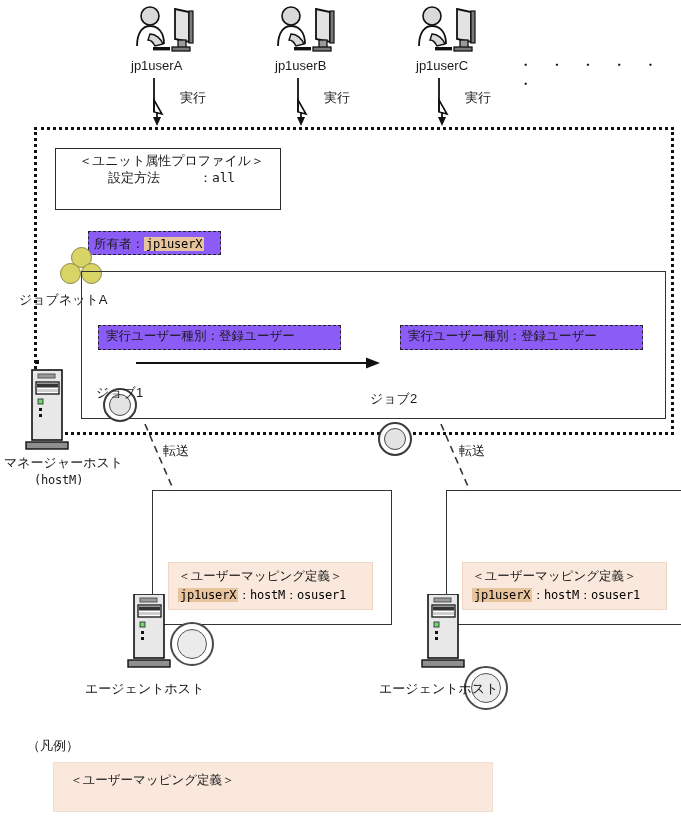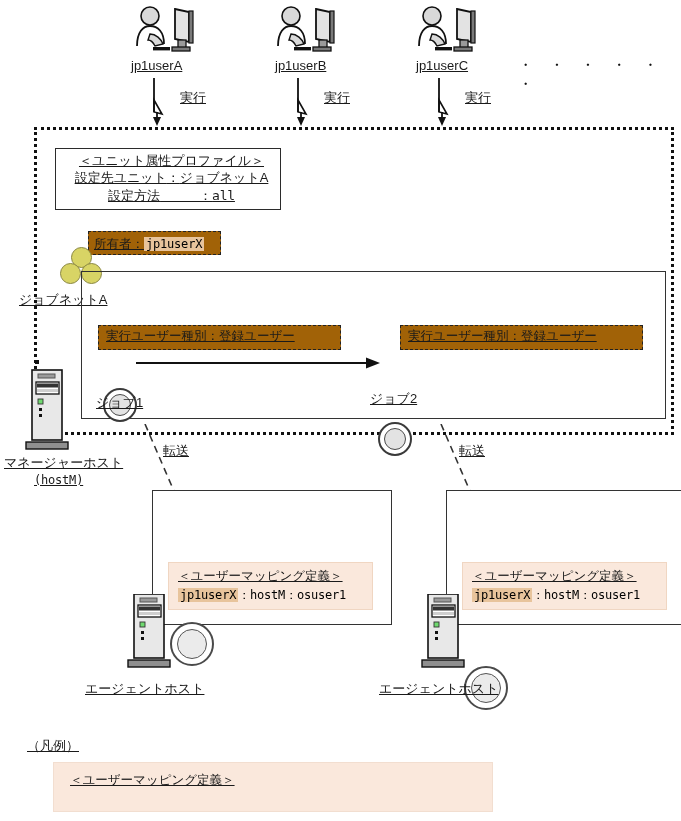--- a/index.html
+++ b/index.html
@@ -2,32 +2,32 @@
 <html><head>
 <meta charset="utf-8">
 <style>
   html,body{margin:0;padding:0;background:#ffffff;}
   body{
     width:681px;height:821px;position:relative;overflow:hidden;
     font-family:"Liberation Sans","DejaVu Sans",sans-serif;
     color:#000;
   }
   .abs{position:absolute;}
-  .lbl{font-size:13px;line-height:1.25;white-space:nowrap;color:#1a1a1a;text-decoration:underline;}
+  .lbl{font-size:13px;line-height:1.25;white-space:nowrap;color:#1a1a1a;}
 
   
   .mgr-bound{
     border:3px dotted #111;
     box-sizing:border-box;
   }
 
   
   .solid-box{border:1.5px solid #333;box-sizing:border-box;background:transparent;}
   .thin-box{border:1.2px solid #2b2b2b;box-sizing:border-box;background:#fff;}
-  .dashed-box{border:1.6px dashed #222;box-sizing:border-box;background:#a16207;}
+  .dashed-box{border:1.6px dashed #222;box-sizing:border-box;background:#8b5cf6;}
 
   
   .chip{background:#e8c49c;padding:0 2px;display:inline-block;}
   .map-box{
     background:#fae8dc;border:1px solid #f0d6c2;box-sizing:border-box;
     padding:6px 8px 7px 9px;
   }
   .legend-box{
     background:#fae8dc;border:1px solid #f2ded0;box-sizing:border-box;
     padding:10px 14px 11px 16px;
@@ -132,23 +132,20 @@
 </div>
 <div class="abs lbl" style="left:465px;top:90px;">実行</div>
 
 <div class="abs dots-ellipsis" style="left:518px;top:56px;">・ ・ ・ ・ ・ ・</div>
 
 <div class="abs mgr-bound" style="left:34px;top:127px;width:640px;height:308px;"></div>
 
 <div class="abs thin-box" style="left:55px;top:148px;width:226px;height:62px;text-align:center;">
   <div class="lbl" style="padding:4px 0 0 7px;">＜ユニット属性プロファイル＞</div>
   <div class="lbl" style="padding:1px 0 0 7px;">
-    <span>設定先ユニット</span><span>：</span><span>ジョブネットA</span>
-  </div>
-  <div class="lbl" style="padding:1px 0 0 7px;">
     <span>設定方法</span><span>　　　：</span><span class="mono" style="font-size:13px;">all</span>
   </div>
 </div>
 
 <div class="abs dashed-box" style="left:88px;top:231px;width:133px;height:24px;">
   <div style="padding:2px 0 0 5px;white-space:nowrap;">
     <span class="lbl" style="font-size:12.5px;">所有者：</span><span class="chip mono">jp1userX</span>
   </div>
 </div>
 
@@ -158,21 +155,21 @@
   <div class="jn-c" style="left:22px;top:16px;"></div>
 </div>
 <div class="abs lbl" style="left:19px;top:292px;">ジョブネットA</div>
 
 <div class="abs solid-box" style="left:81px;top:271px;width:585px;height:148px;"></div>
 
 <div class="abs dashed-box" style="left:98px;top:325px;width:243px;height:25px;">
   <div class="lbl" style="padding:3px 0 0 7px;font-size:12.5px;">実行ユーザー種別：登録ユーザー</div>
 </div>
 <div class="abs donut" style="left:103px;top:346px;"></div>
-<div class="abs lbl" style="left:96px;top:385px;margin-top:10px;">ジョブ1</div>
+<div class="abs lbl" style="left:96px;top:385px;">ジョブ1</div>
 
 <div class="abs dashed-box" style="left:400px;top:325px;width:243px;height:25px;">
   <div class="lbl" style="padding:3px 0 0 7px;font-size:12.5px;">実行ユーザー種別：登録ユーザー</div>
 </div>
 <div class="abs donut" style="left:378px;top:346px;"></div>
 <div class="abs lbl" style="left:370px;top:385px;margin-top:6px;">ジョブ2</div>
 
 <div class="abs" style="left:136px;top:354px;">
   <svg width="246" height="18" viewBox="0 0 246 18">
     <line x1="0" y1="9" x2="232" y2="9" stroke="#111" stroke-width="1.8"></line>

